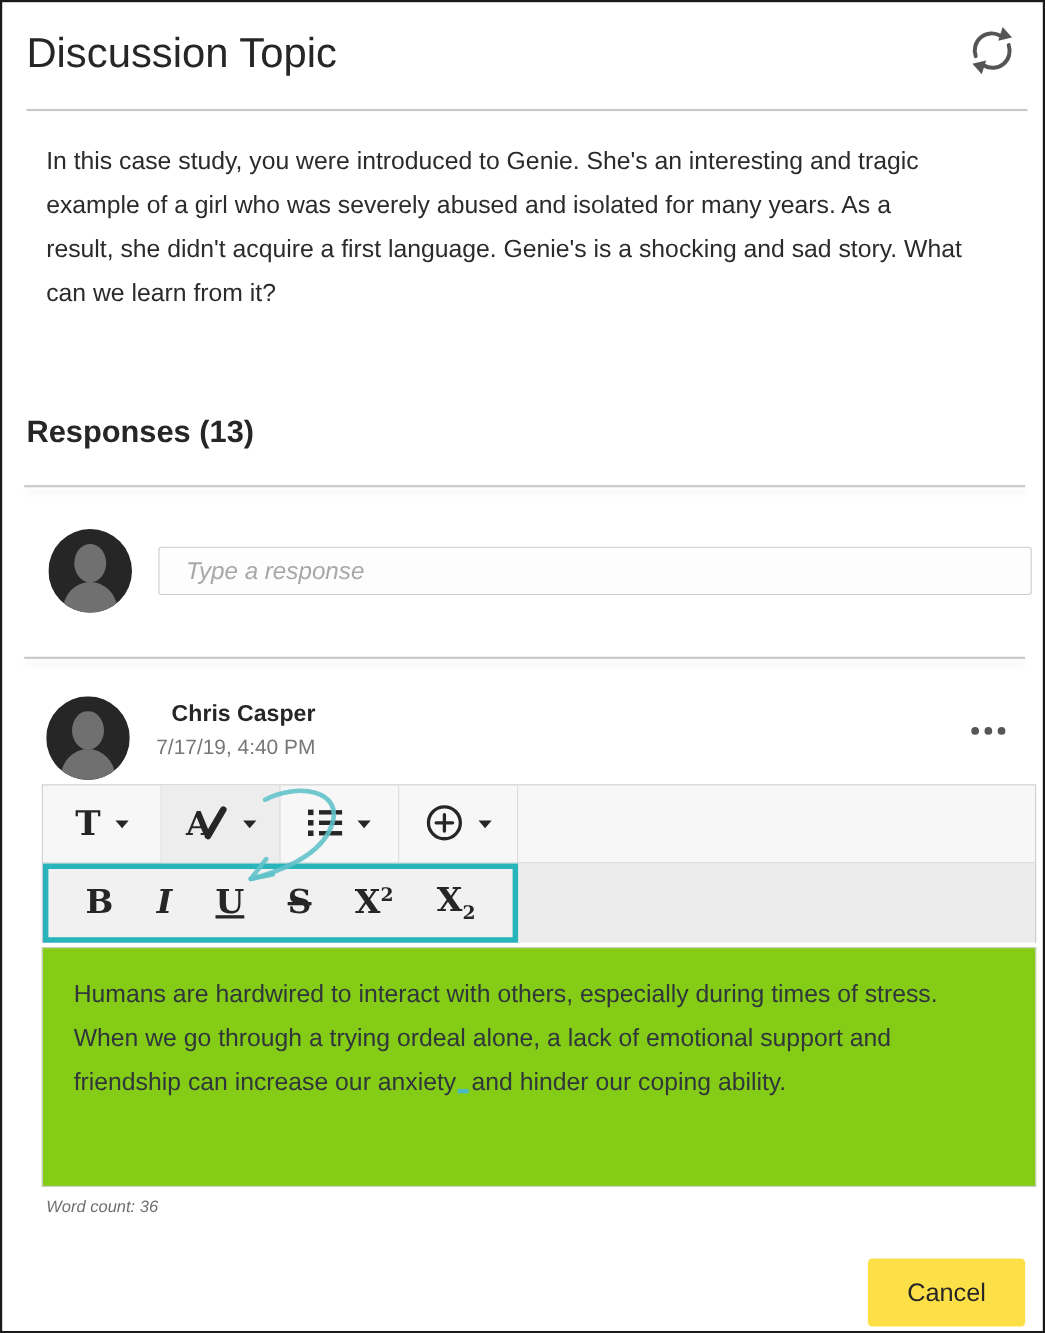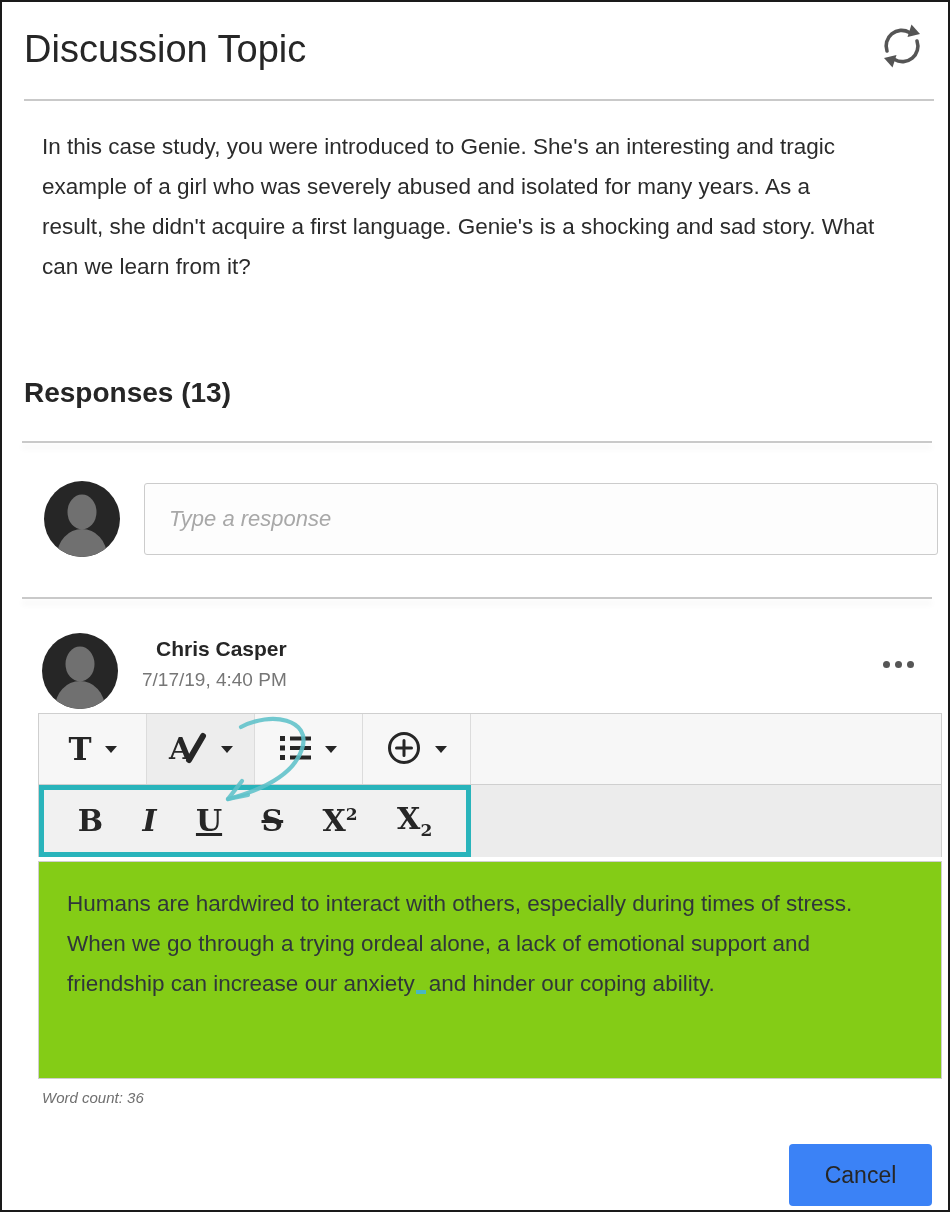--- a/index.html
+++ b/index.html
@@ -16,21 +16,21 @@
   .hr-plain { border:none; height:2px; background:#c9c9c9; margin:26px 14px 0 22px; }
   .hr-shadow { border:none; height:2px; background:#c9c9c9; box-shadow:0 5px 6px rgba(0,0,0,.08); }
   
   .topic { margin:26px 72px 0 40px; font-size:22.5px; line-height:40px; color:#2b2b2b; }
   .responses-h { margin:90px 0 0 22px; font-size:28px; font-weight:700; }
   .div1 { margin:32px 16px 0 20px; }
   
   .composer { display:flex; align-items:center; margin:38px 10px 0 42px; gap:24px; }
   .avatar { width:76px; height:76px; flex:0 0 auto; display:block; }
   .composer input {
-    flex:1; height:72px; border:1px solid #ccc; border-radius:3px; background:#fdfdfd;
+    flex:1; height:44px; border:1px solid #ccc; border-radius:3px; background:#fdfdfd;
     font-family:"Liberation Sans", sans-serif; font-size:22px; padding:12px 24px; color:#333; outline:none;
   }
   .composer input::placeholder { color:#a8a8a8; font-style:italic; }
   .div2 { margin:40px 16px 0 20px; }
   
   .post-head { display:flex; align-items:flex-start; margin:34px 28px 0 40px;text-align:right; }
   .post-info { margin-left:24px; padding-top:4px; }
   .post-author { font-size:21px; font-weight:700; }
   .post-time { font-size:19px; color:#767676; margin-top:8px; }
   .post-options { margin-left:auto; margin-top:22px; background:none; border:none; cursor:pointer; display:flex; gap:5px; padding:6px; }
@@ -60,21 +60,21 @@
     margin-top:4px; border:1px solid #cfcfcf; background:#84cc16; min-height:218px;
     padding:22px 44px 40px 28px; font-size:22.5px; line-height:40px; color:#30363a; cursor:text;
   }
   .cursor-mark { display:inline-block; width:10px; height:4px; background:#49b8c0; vertical-align:-3px; margin:0 3px 0 1px; }
   .word-count { margin:10px 0 0 40px; font-size:15px; font-style:italic; color:#6f6f6f; }
   
   .anno-arrow { position:absolute; left:148px; top:2px; width:150px; height:96px; pointer-events:none; z-index:4; }
   
   .footer { display:flex; justify-content:flex-end; gap:13px; margin:38px 16px 0 0; }
   .btn { height:62px; min-width:143px; border:none; border-radius:4px; font-family:"Liberation Sans", sans-serif; font-size:23px; cursor:pointer; padding:0 28px; }
-  .btn-cancel { background:#3b82f6; color:#262626; }
+  .btn-cancel { background:#fde047; color:#262626; }
   .btn-save { background:#242424; color:#fff; }
 </style>
 </head>
 <body>
 
 <div class="page">
 
   <div class="hdr">
     <div class="hdr-title">Discussion Topic</div>
     <button class="refresh-btn">

